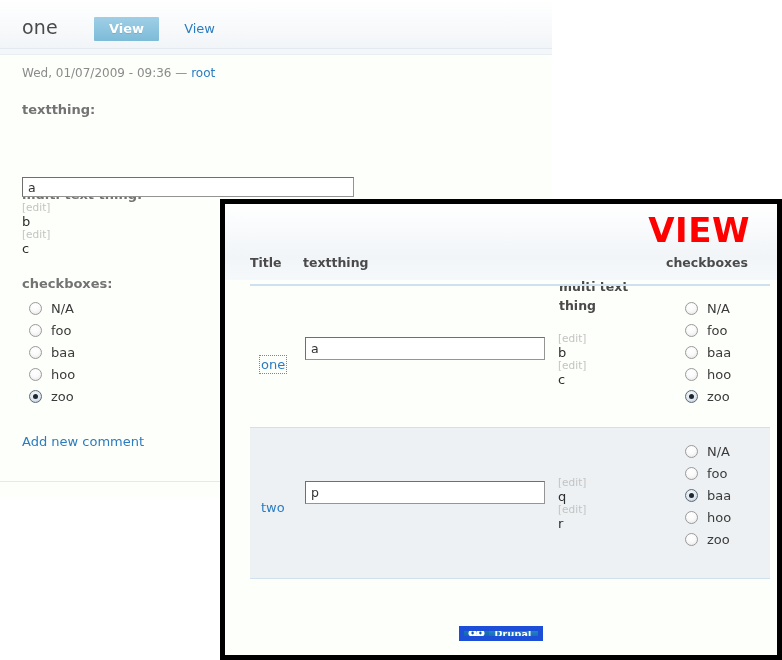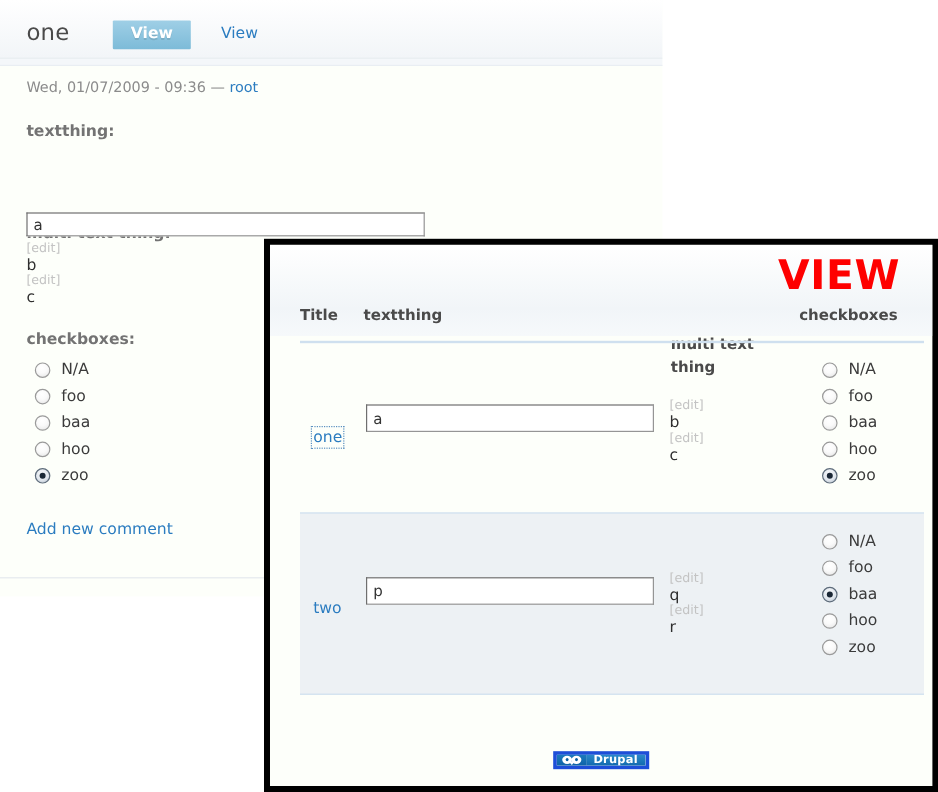--- a/index.html
+++ b/index.html
@@ -311,21 +311,21 @@
     width: 552px;
     height: 44px;
     display: flex;
     align-items: center;
     justify-content: center;
   }
   #drupal-badge {
     display: inline-flex;
     align-items: center;
     height: 15px;
-    border: 3px solid #1d4ed8;
+    border: 5px solid #1d4ed8;
     box-sizing: border-box;
     overflow: hidden;
     text-decoration: none;
   }
   #drupal-badge .dz-mark {
     width: 25px; height: 13px;
     background: linear-gradient(to bottom, #1f7ec2 0%, #0b5ea3 100%);
     display: flex; align-items: center; justify-content: center;
   }
   #drupal-badge .dz-text {

